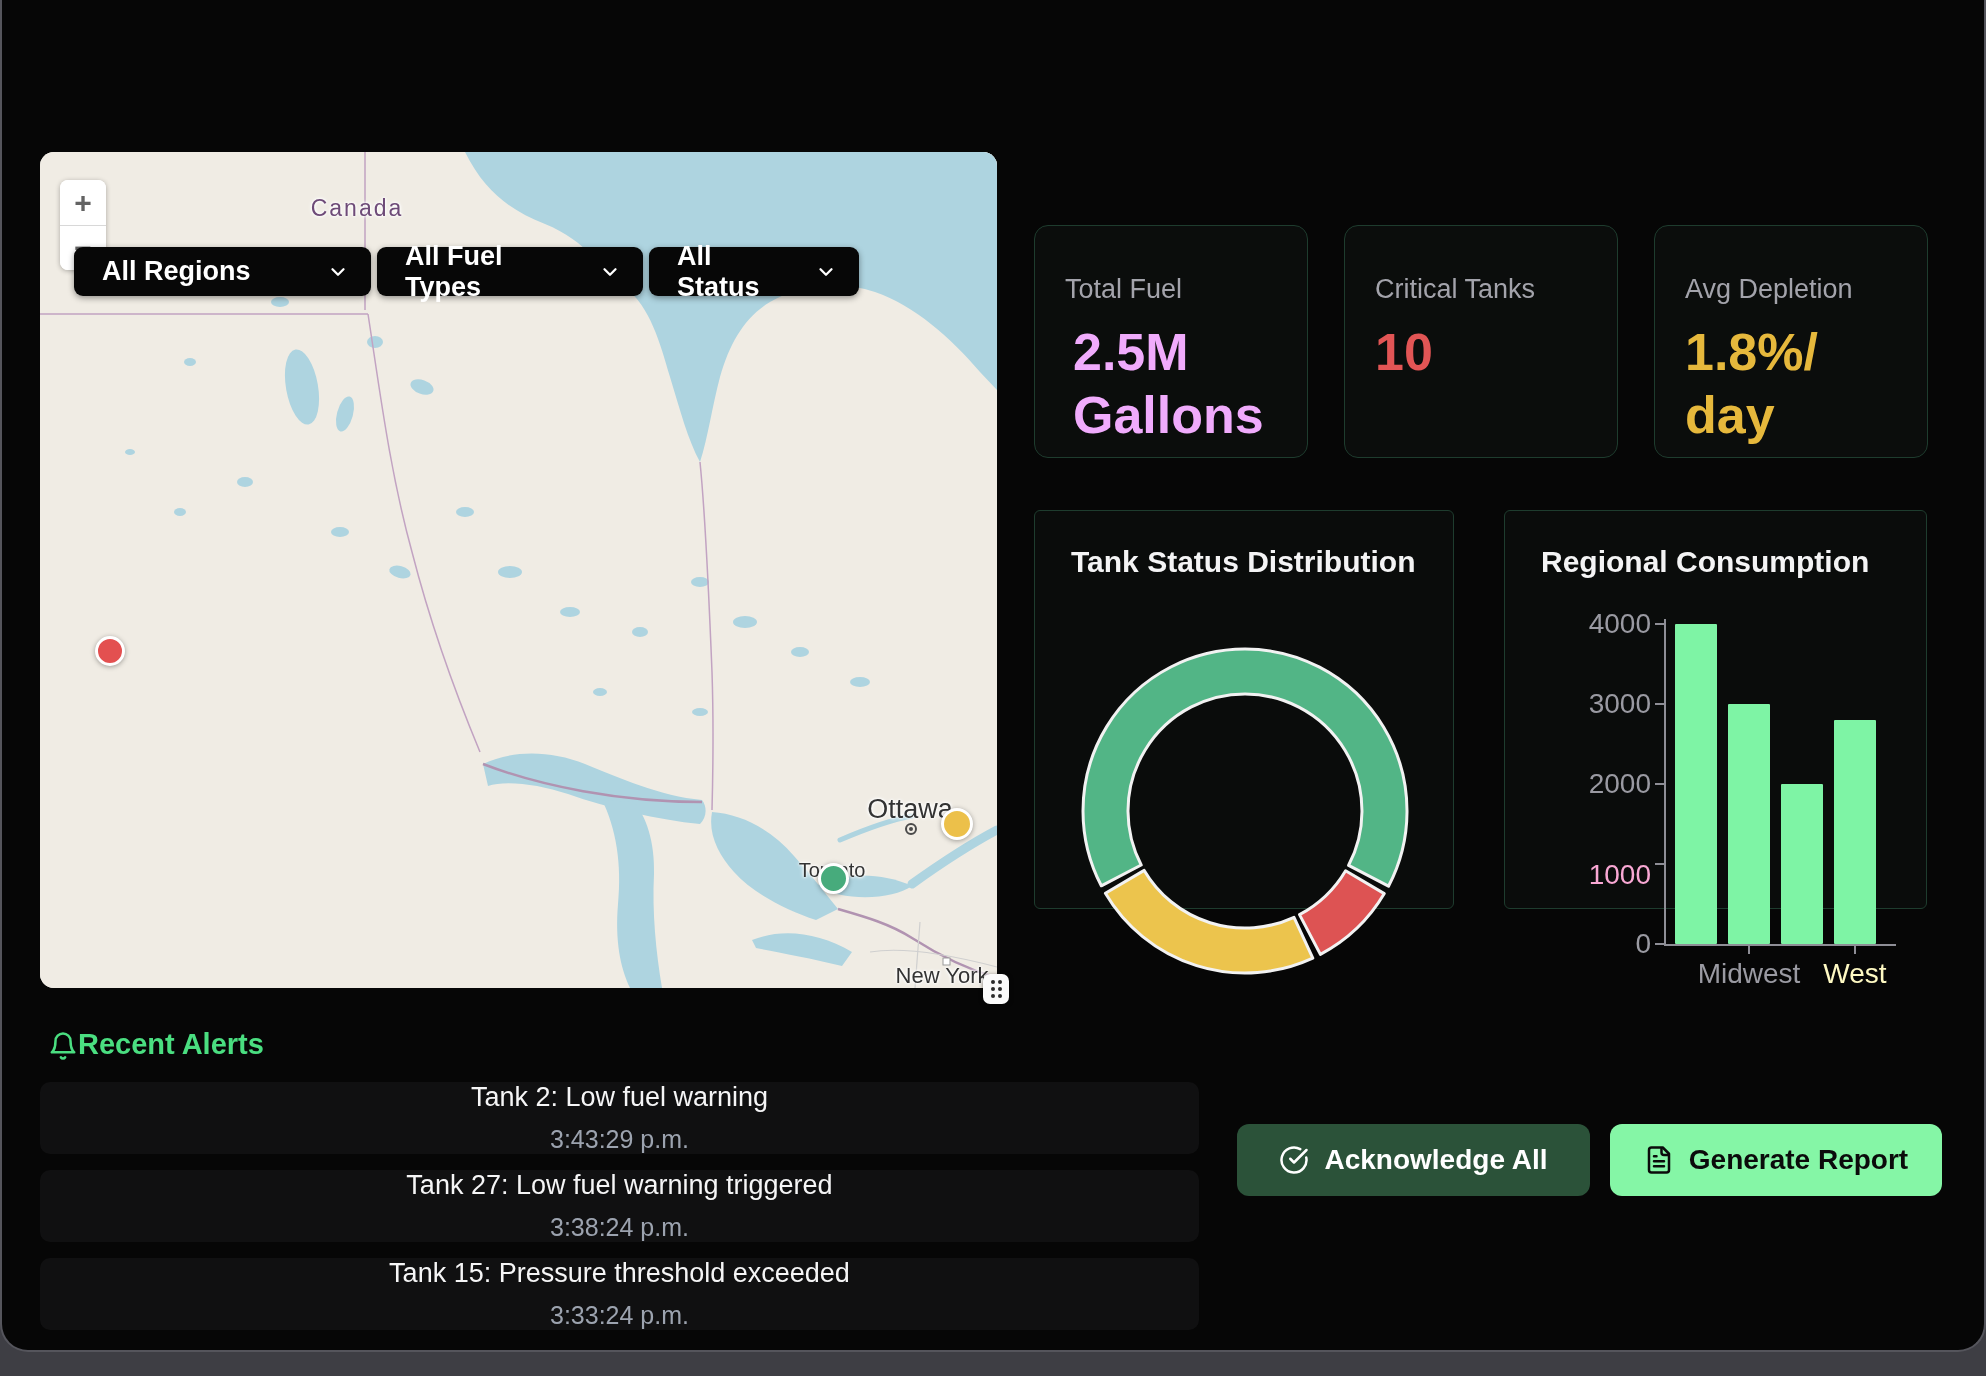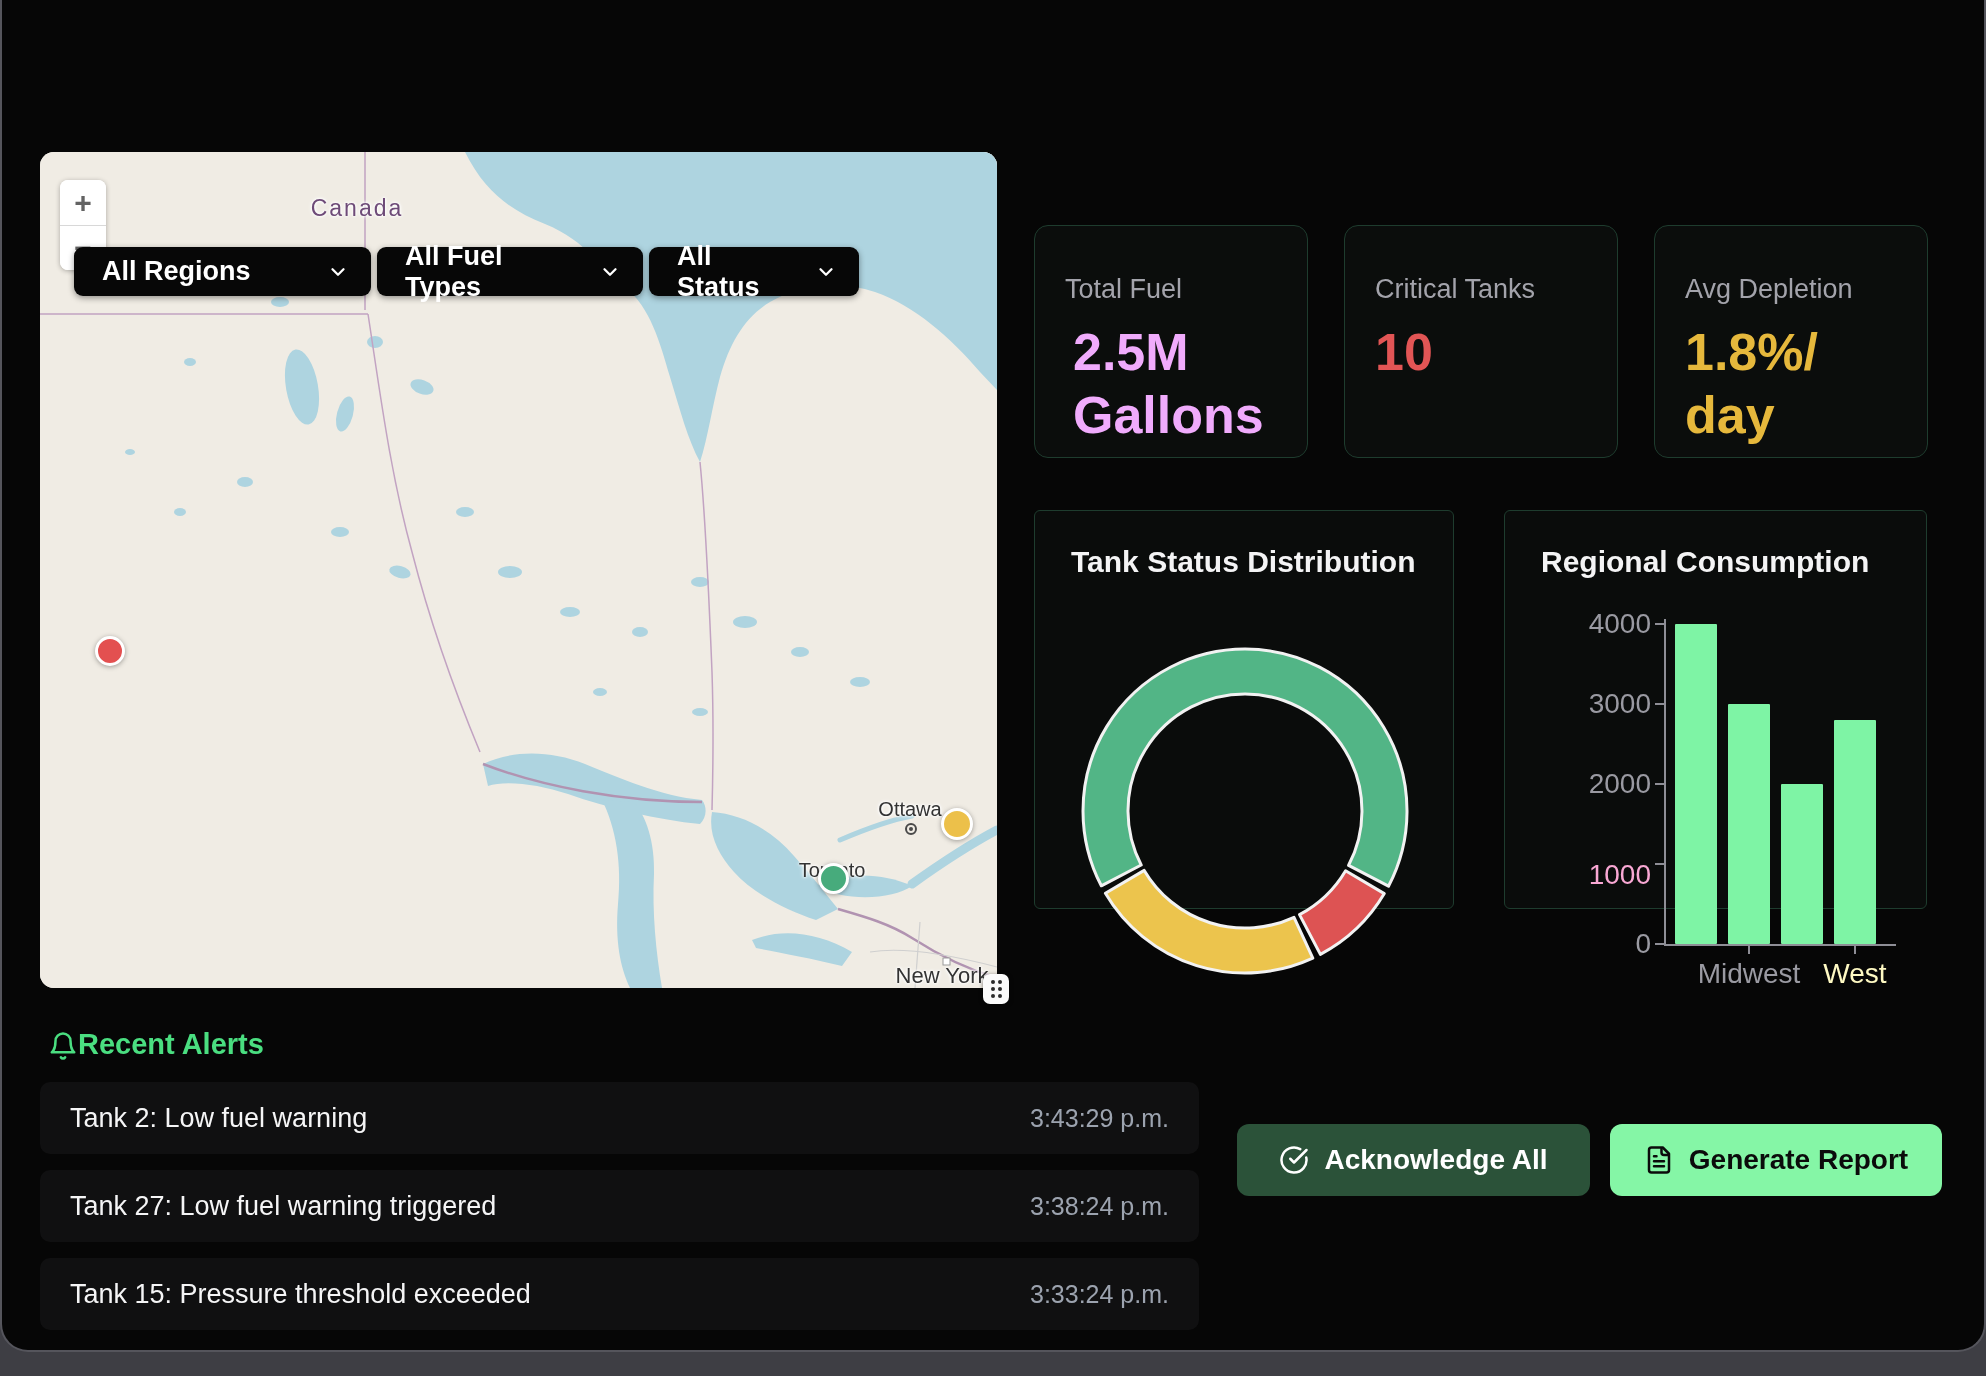--- a/index.html
+++ b/index.html
@@ -16,21 +16,21 @@
   .nav { position:absolute; right:62px; top:0; height:125px; display:flex; align-items:center; gap:112px; }
   .nav-item { font-size:28px; color:#d6d6da; cursor:pointer; }
 
   
   .map-panel { position:absolute; left:38px; top:152px; width:957px; height:836px; border-radius:14px;
                overflow:hidden; background:#f0ece4; }
   .map-svg { position:absolute; inset:0; }
   .map-label { position:absolute; transform:translate(-50%,-50%); color:#333;
                text-shadow:0 0 3px #fff,0 0 3px #fff,0 0 5px #fff; white-space:nowrap; }
   .lbl-country { font-size:23px; color:#6e4b78; letter-spacing:2px; }
-  .lbl-capital { font-size:20px; }
+  .lbl-capital { font-size:27px; }
   .lbl-city    { font-size:20px; }
   .lbl-city-us { font-size:22px; }
   .town-symbol { position:absolute; left:865px; top:671px; width:12px; height:12px; border:2px solid #4a4a4a;
                  border-radius:50%; background:#f0ece4; }
   .town-symbol::after { content:""; position:absolute; left:2px; top:2px; width:4px; height:4px; border-radius:50%; background:#4a4a4a; }
 
   .tank-marker { position:absolute; border-radius:50%; border:3px solid #fff; box-shadow:0 1px 5px rgba(0,0,0,.35); cursor:pointer; }
   .marker-critical { left:55px;  top:484px; width:30px; height:30px; }
   .marker-warning  { left:901px; top:656px; width:32px; height:32px; }
   .marker-normal   { left:778px; top:711px; width:31px; height:31px; }
@@ -74,21 +74,21 @@
   .ytick-label { position:absolute; left:28px; width:118px; text-align:right; font-size:28px; color:#9a9aa2; }
   .ytick-dash  { position:absolute; width:9px; height:2px; left:150px; background:#8e8e96; }
   .xtick-dash  { position:absolute; width:2px; height:8px; top:435px; background:#8e8e96; }
   .xtick-label { position:absolute; top:447px; width:140px; text-align:center; font-size:28px; color:#9a9aa2; }
   .bar { position:absolute; width:42px; border-radius:1px; }
 
   
   .alerts-header { position:absolute; left:46px; top:1028px; display:flex; align-items:flex-end; gap:0; }
   .alerts-title { font-size:29px; font-weight:bold; color:#4ade80; }
   .alert-row { position:absolute; left:38px; width:1159px; height:72px; background:#101011; border-radius:10px;
-               display:flex; align-items:center; justify-content:space-between; padding:0 30px; cursor:pointer; }
+               display:flex; align-items:center; justify-content:space-between; padding:0 30px; cursor:pointer;flex-direction:column; }
   .ar-1 { top:1082px; } .ar-2 { top:1170px; } .ar-3 { top:1258px; }
   .alert-msg { font-size:27px; color:#f5f5f6; }
   .alert-time { font-size:25px; color:#9ca3af; }
 
   
   .btn { position:absolute; top:1124px; height:72px; border:none; border-radius:12px; display:flex;
          align-items:center; justify-content:center; gap:15px; font-size:28px; font-weight:bold;
          font-family:"Liberation Sans", sans-serif; cursor:pointer; }
   .btn-ack { left:1235px; width:353px; color:#fff; }
   .btn-report { left:1608px; width:332px; color:#0b0b0b; }

